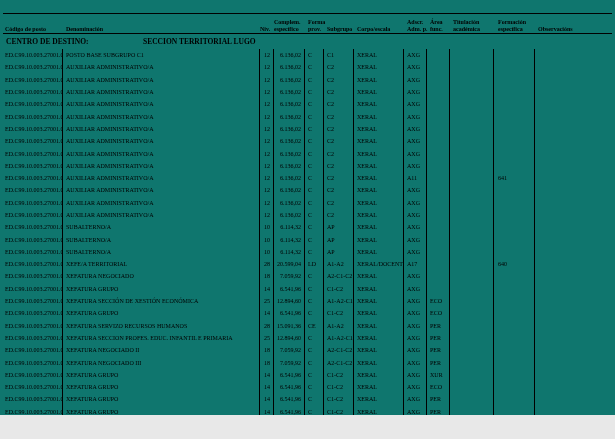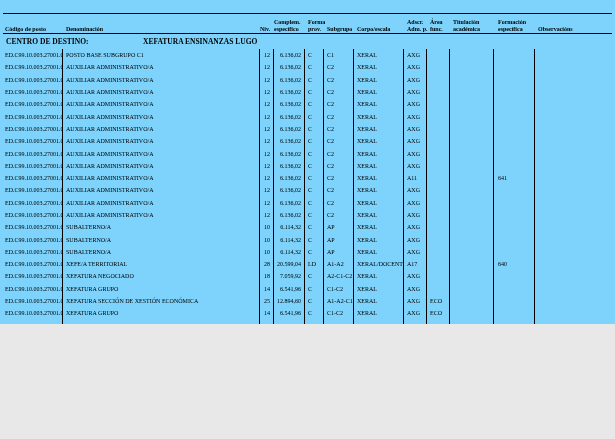--- a/index.html
+++ b/index.html
@@ -1,17 +1,17 @@
 <!DOCTYPE html>
 <html><head>
 <meta charset="utf-8">
 <style>
   html,body{margin:0;padding:0;background:#e8e8e8;}
   .page{
-    width:615px;height:324px;background:#7dd3fc;color:#000;
+    width:615px;height:415px;background:#0f766e;color:#000;
     font-family:"Liberation Serif", serif;
     position:relative;overflow:hidden;box-sizing:border-box;
   }
   .inner{margin:0 3px;}
   .rule{border-top:1px solid #000;height:0;}
   .rule-top{margin-top:13px;}
   .hdr{display:flex;align-items:flex-end;height:19px;font-size:6px;font-weight:bold;line-height:1.2;}
   .hcell{box-sizing:border-box;}
   .hcell span{display:block;white-space:nowrap;}
   .centro{position:relative;height:15px;font-size:7.5px;font-weight:bold;display:flex;align-items:center;}
@@ -89,21 +89,21 @@
       <div class="hcell c-obs">
           <span></span>
           <span>Observacións</span>
         </div>
     </div>
 
     <div class="rule"></div>
 
     <div class="centro">
       <span class="centro-label">CENTRO DE DESTINO:</span>
-      <span class="centro-value">XEFATURA ENSINANZAS LUGO</span>
+      <span class="centro-value">SECCION TERRITORIAL LUGO</span>
     </div>
 
     <div id="rows">
         <div class="row">
           <div class="cell c-code">ED.C99.10.003.27001.002</div>
           <div class="cell c-den">POSTO BASE SUBGRUPO C1</div>
           <div class="cell c-niv">12</div>
           <div class="cell c-compl">6.136,02</div>
           <div class="cell c-forma">C</div>
           <div class="cell c-sub">C1</div>

